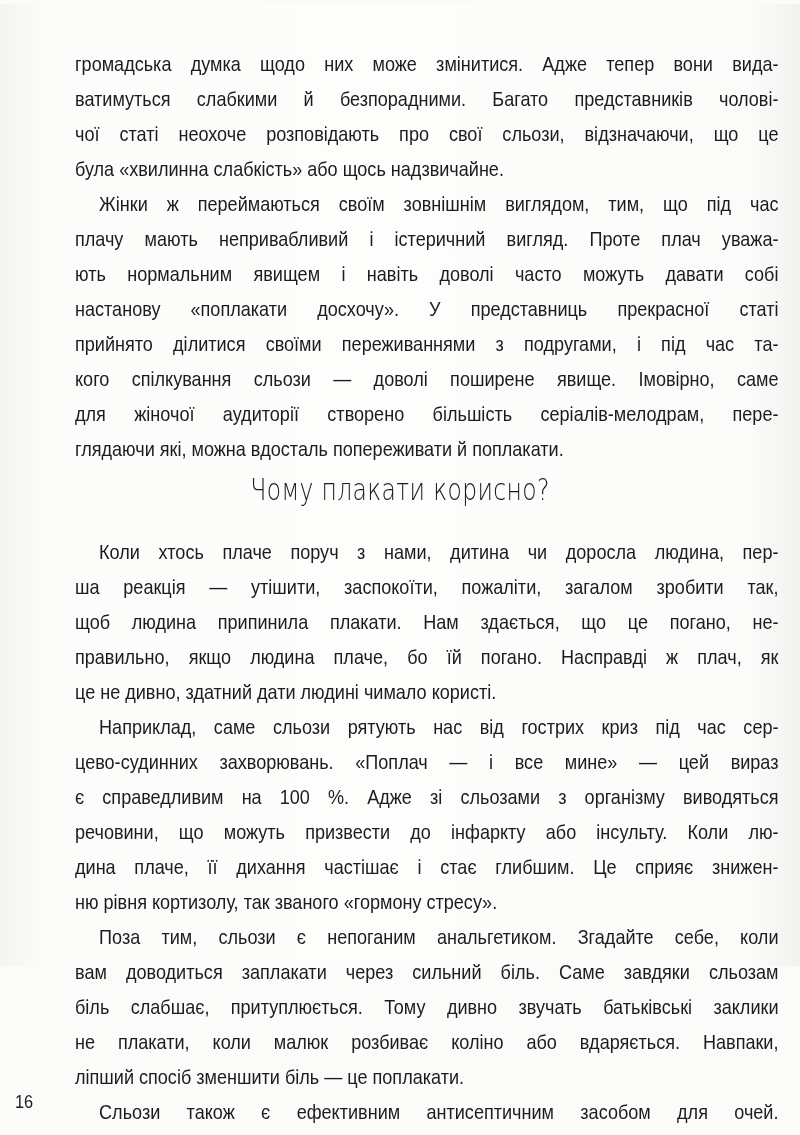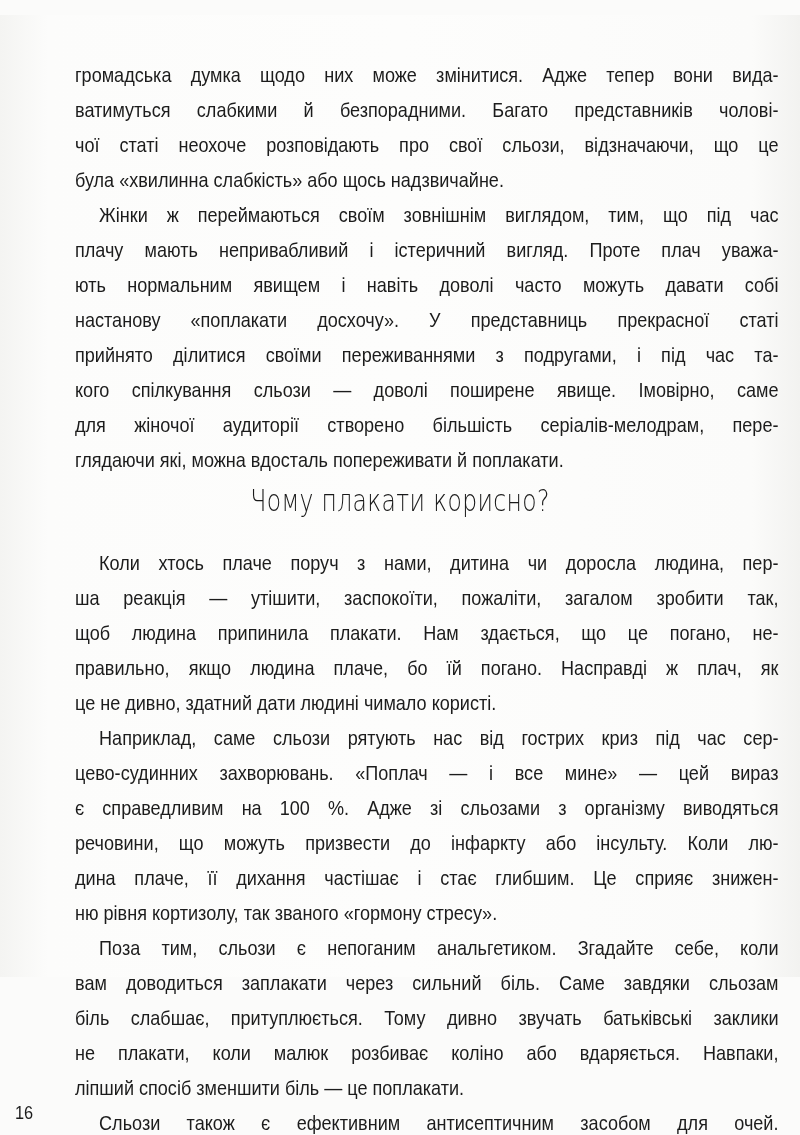--- a/index.html
+++ b/index.html
@@ -11,21 +11,21 @@
       width: 800px;
       height: 1135px;
       position: relative;
       overflow: hidden;
       font-family: "Liberation Sans", sans-serif;
       color: #1c1c1c;
     }
     .page {
       position: absolute;
       left: 0;
-      top: 15px;
+      top: 4px;
       width: 800px;
       height: 962px;
       background: linear-gradient(90deg, #f4f4f2 0%, #fcfcfb 6%, #fdfdfc 50%, #fbfbfa 94%, #f2f2f0 100%);
     }
     .block {
       position: absolute;
       left: 75px;
       width: 704px;
     }
     .line {

